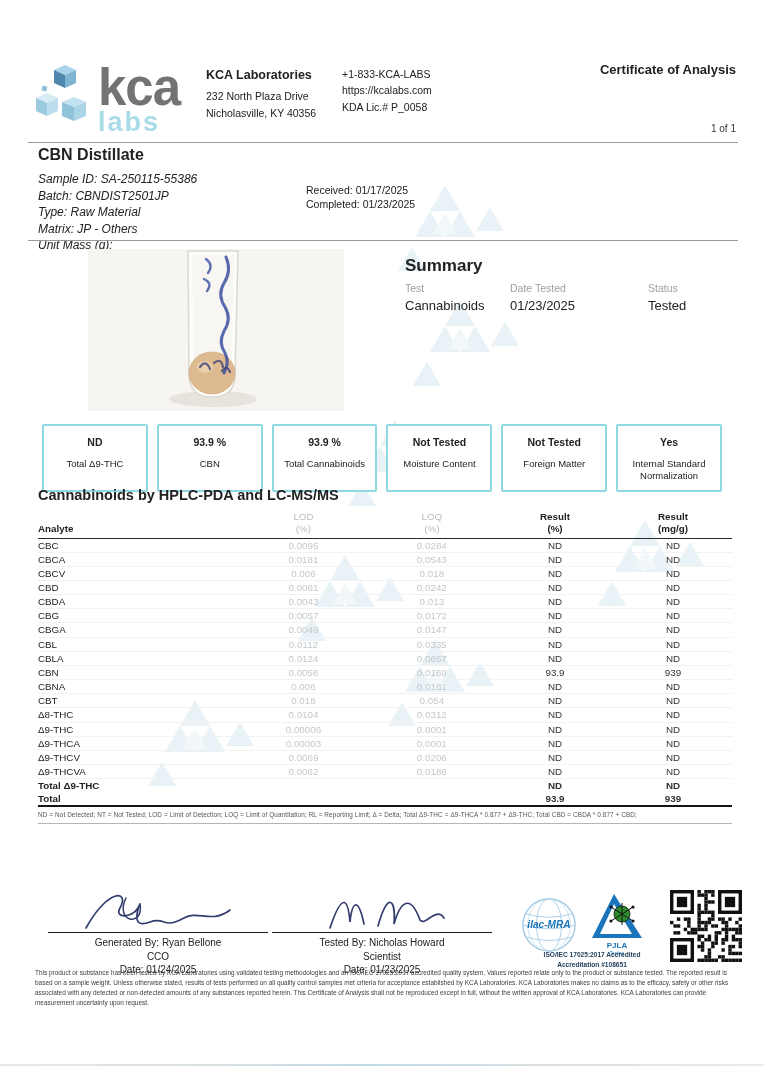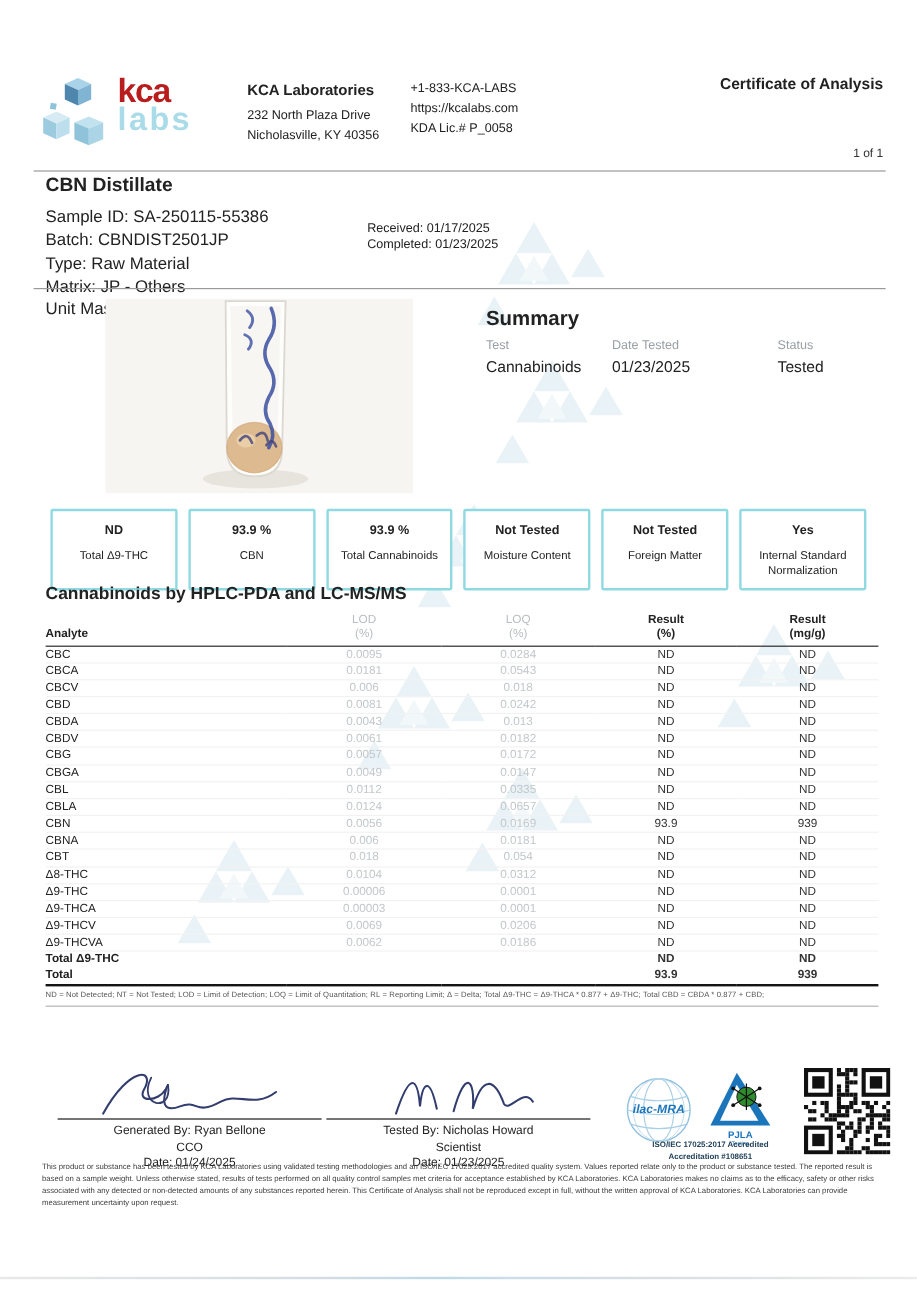--- a/index.html
+++ b/index.html
@@ -5,37 +5,37 @@
   html,body{margin:0;padding:0;}
   body{width:764px;height:1080px;background:#ffffff;font-family:"Liberation Sans",sans-serif;color:#222;position:relative;overflow:hidden;}
   .page{position:relative;width:764px;height:1080px;background:#fff;}
   .wm{position:absolute;inset:0;z-index:0;pointer-events:none;}
   .layer{position:absolute;z-index:1;}
 
   
   .header{top:62px;left:34px;width:702px;height:80px;display:flex;align-items:flex-start;}
   .logo{display:flex;align-items:flex-start;width:172px;}
   .logo-text{margin-left:6px;line-height:1;}
-  .logo-kca{font-size:28px;font-weight:bold;color:#b91c1c;letter-spacing:-1px;}
+  .logo-kca{font-size:51px;font-weight:bold;color:#737373;letter-spacing:-1px;}
   .logo-labs{font-size:27px;font-weight:bold;color:#a9dbe9;letter-spacing:2px;margin-top:-4px;}
   .lab-col1{width:136px;font-size:10.5px;line-height:1.55;margin-top:4px;}
   .lab-col1 .company{font-size:12.5px;font-weight:bold;margin-bottom:3px;}
   .lab-col2{width:160px;font-size:10.5px;line-height:1.55;margin-top:4px;}
   .coa{flex:1;text-align:right;display:flex;flex-direction:column;justify-content:space-between;height:72px;}
   .coa-title{font-size:13px;font-weight:bold;}
   .coa-page{font-size:10px;color:#333;}
 
   .rule{position:absolute;left:28px;right:26px;border:none;border-top:1.4px solid #9a9a9a;margin:0;z-index:1;}
   .rule1{top:142px;}
   .rule2{top:240px;}
 
   
   .sample{top:146px;left:38px;width:700px;}
   .product-name{font-size:16px;font-weight:bold;margin:0 0 7px 0;}
-  .sample-fields{font-size:14px;line-height:1.38;}
+  .sample-fields{font-size:12px;line-height:1.38;font-style:italic;}
   .sample-right{position:absolute;left:268px;top:37px;font-size:10.5px;line-height:1.38;}
 
   
   .photo{top:249px;left:88px;width:256px;height:162px;background:#f6f5f2;}
   .summary{top:256px;left:405px;width:335px;}
   .summary-title{font-size:17px;font-weight:bold;margin:0 0 6px 0;}
   .summary-cols{display:flex;}
   .sum-col .h{font-size:10.5px;color:#9aa0a5;margin-bottom:4px;}
   .sum-col .v{font-size:13px;color:#222;}
   .sum-col.c1{width:105px;}
@@ -270,27 +270,20 @@
             <td class="c-analyte">CBD</td>
             <td class="c-muted">0.0081</td>
             <td class="c-muted">0.0242</td>
             <td class="c-result">ND</td>
             <td class="c-result">ND</td>
           </tr>
           <tr>
             <td class="c-analyte">CBDA</td>
             <td class="c-muted">0.0043</td>
             <td class="c-muted">0.013</td>
-            <td class="c-result">ND</td>
-            <td class="c-result">ND</td>
-          </tr>
-          <tr>
-            <td class="c-analyte">CBDV</td>
-            <td class="c-muted">0.0061</td>
-            <td class="c-muted">0.0182</td>
             <td class="c-result">ND</td>
             <td class="c-result">ND</td>
           </tr>
           <tr>
             <td class="c-analyte">CBG</td>
             <td class="c-muted">0.0057</td>
             <td class="c-muted">0.0172</td>
             <td class="c-result">ND</td>
             <td class="c-result">ND</td>
           </tr>

